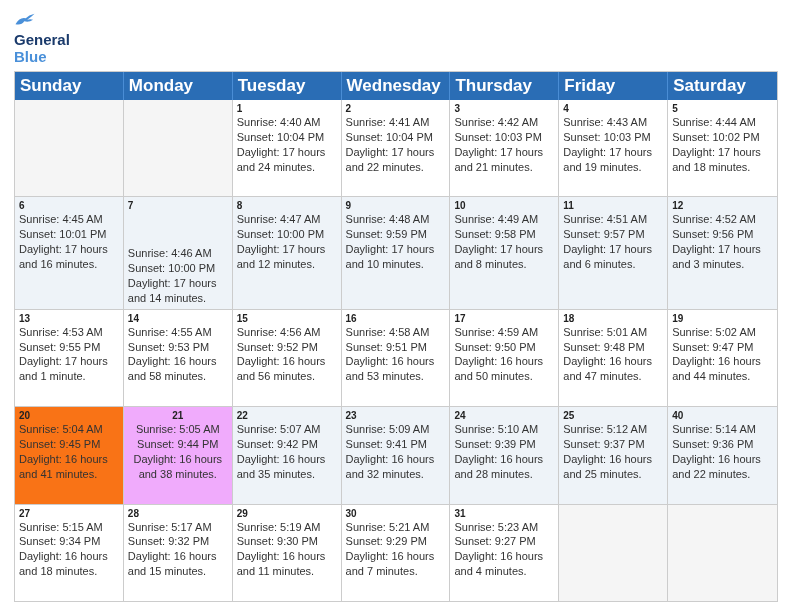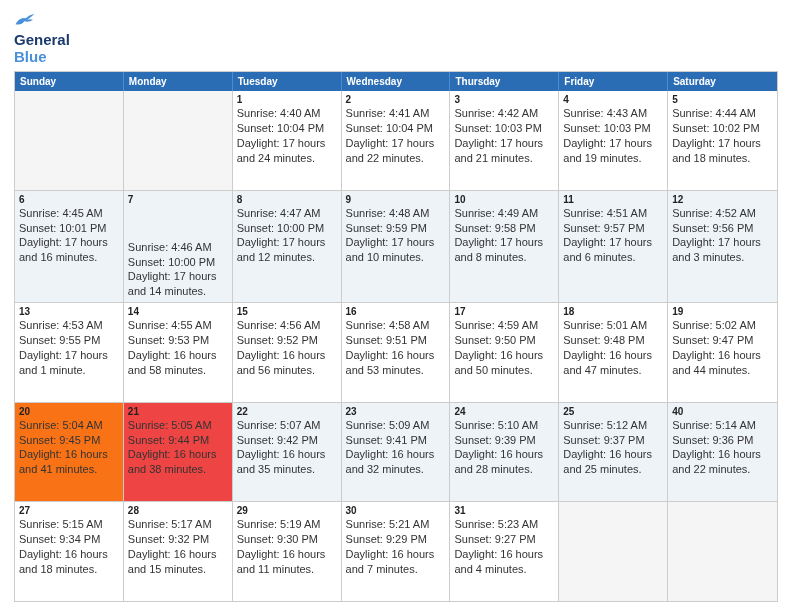--- a/index.html
+++ b/index.html
@@ -52,21 +52,21 @@
       flex-direction: column;
       border: 1px solid #ccc;
     }
     .calendar-header {
       display: grid;
       grid-template-columns: repeat(7, 1fr);
       background: #2a6db5;
     }
     .day-header {
       color: #fff;
-      font-size: 10px;
+      font-size: 17px;
       font-weight: bold;
       padding: 4px 5px;
       border-right: 1px solid #4a8dd5;
       text-align: left;
     }
     .day-header:last-child { border-right: none; }
     .calendar-body {
       flex: 1;
       display: flex;
       flex-direction: column;
@@ -258,21 +258,21 @@
 Daylight: 16 hours and 44 minutes.</div>
           </div>
         </div>
         <div class="calendar-row">
           <div class="calendar-cell alt-row" style="background: #f97316;">
             <span class="day-number">20</span>
             <div class="cell-text" style="white-space: pre-line;">Sunrise: 5:04 AM
 Sunset: 9:45 PM
 Daylight: 16 hours and 41 minutes.</div>
           </div>
-          <div class="calendar-cell alt-row" style="background: #ef4444;">
+          <div class="calendar-cell alt-row" style="background: #f0abfc; text-align: center;">
             <span class="day-number">21</span>
             <div class="cell-text" style="white-space: pre-line;">Sunrise: 5:05 AM
 Sunset: 9:44 PM
 Daylight: 16 hours and 38 minutes.</div>
           </div>
           <div class="calendar-cell alt-row" style="background: rgb(238, 243, 248);">
             <span class="day-number">22</span>
             <div class="cell-text" style="white-space: pre-line;">Sunrise: 5:07 AM
 Sunset: 9:42 PM
 Daylight: 16 hours and 35 minutes.</div>

